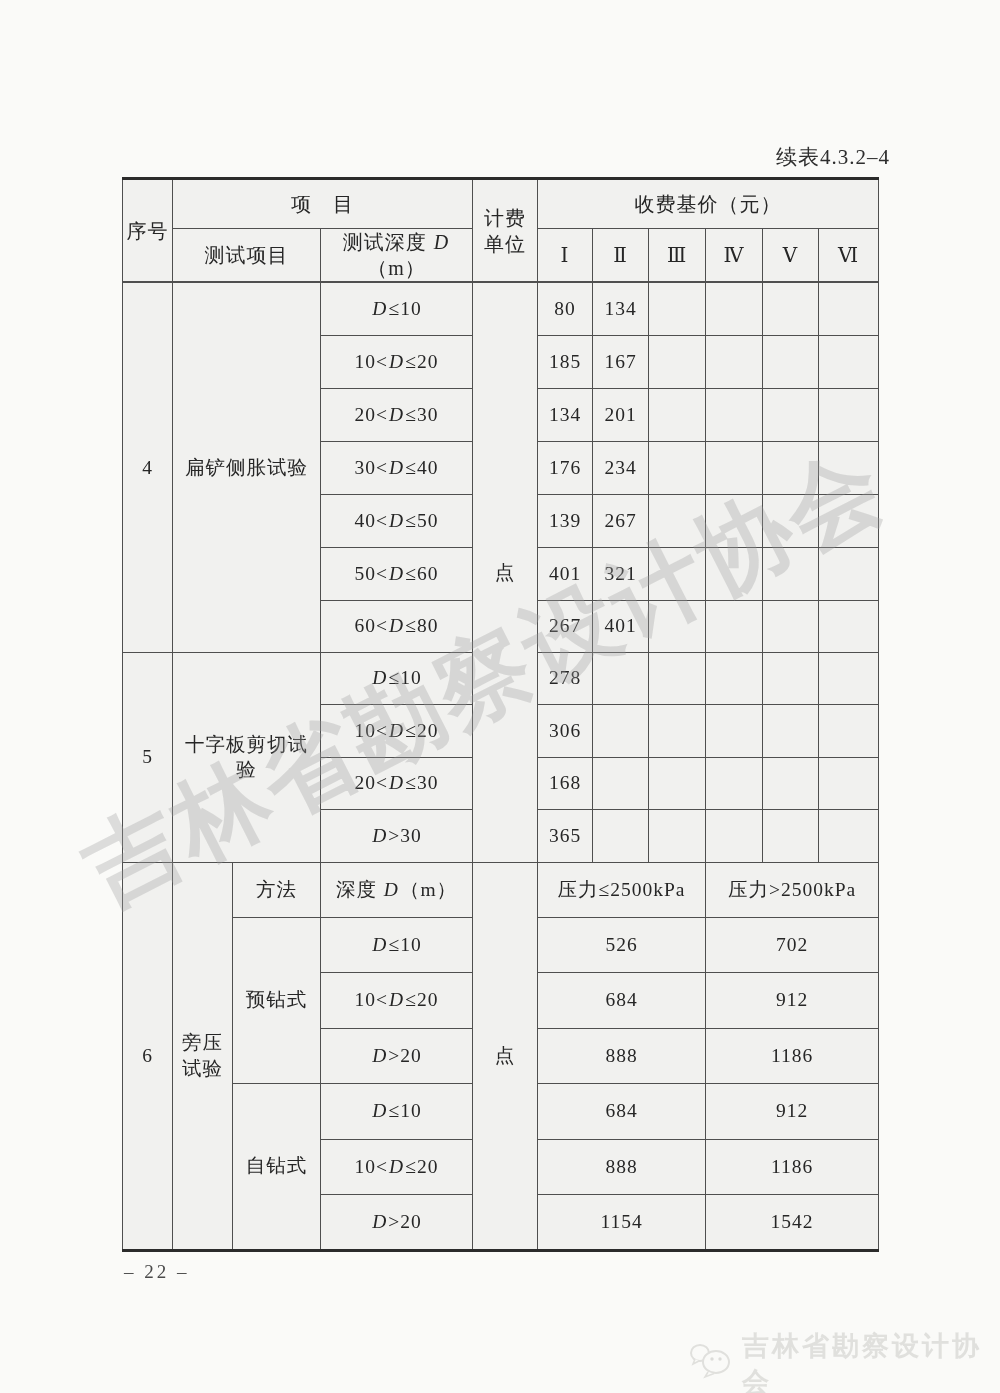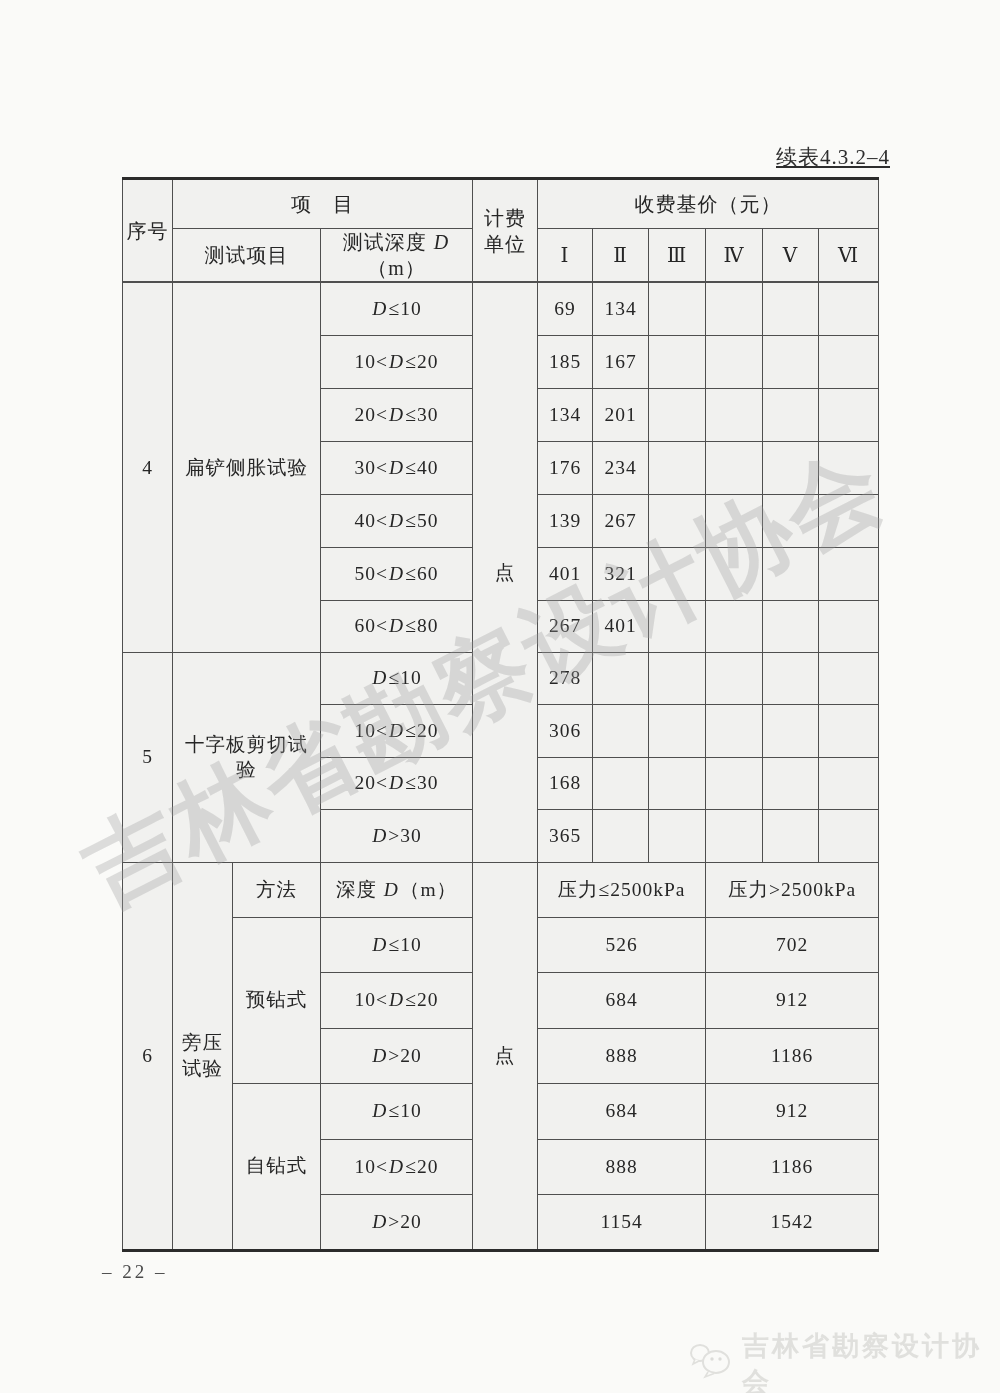--- a/index.html
+++ b/index.html
@@ -15,21 +15,20 @@
     overflow:hidden;
     color:#262626;
   }
   .caption{
     position:absolute;
     left:560px;top:143px;width:330px;
     text-align:right;
     font-size:21px;
     letter-spacing:1px;
     color:#2d2d2d;
-    text-decoration:underline;
   }
   table.fee{
     position:absolute;
     left:122px;top:177px;
     width:756px;
     border-collapse:collapse;
     table-layout:fixed;
     background:#f1f1ef;
     border-top:3px solid #2b2b2b;
     border-bottom:3px solid #2b2b2b;
@@ -59,21 +58,21 @@
     white-space:nowrap;
     font-size:94px;
     font-weight:700;
     letter-spacing:4px;
     color:rgba(158,158,158,0.32);
     z-index:2;
     pointer-events:none;
   }
   .page-number{
     position:absolute;
-    left:102px;top:1261px;
+    left:124px;top:1261px;
     font-size:19px;
     letter-spacing:3px;
     color:#4a4a4a;
   }
   .footer{
     position:absolute;
     left:688px;top:1328px;
     display:flex;
     align-items:center;
     gap:8px;
@@ -124,21 +123,21 @@
           <td class="hb">Ⅴ</td>
           <td class="hb">Ⅵ</td>
         </tr>
       </thead>
     <tbody>
         <tr style="height: 53px;">
           <td rowspan="7">4</td>
           <td rowspan="7" colspan="2">扁铲侧胀试验</td>
           <td><i>D</i>≤10</td>
           <td rowspan="11">点</td>
-          <td>69</td>
+          <td>80</td>
           <td>134</td>
           <td></td>
           <td></td>
           <td></td>
           <td></td>
         </tr>
         <tr style="height: 53px;">
           <td>10&lt;<i>D</i>≤20</td>
           <td>185</td>
           <td>167</td>

